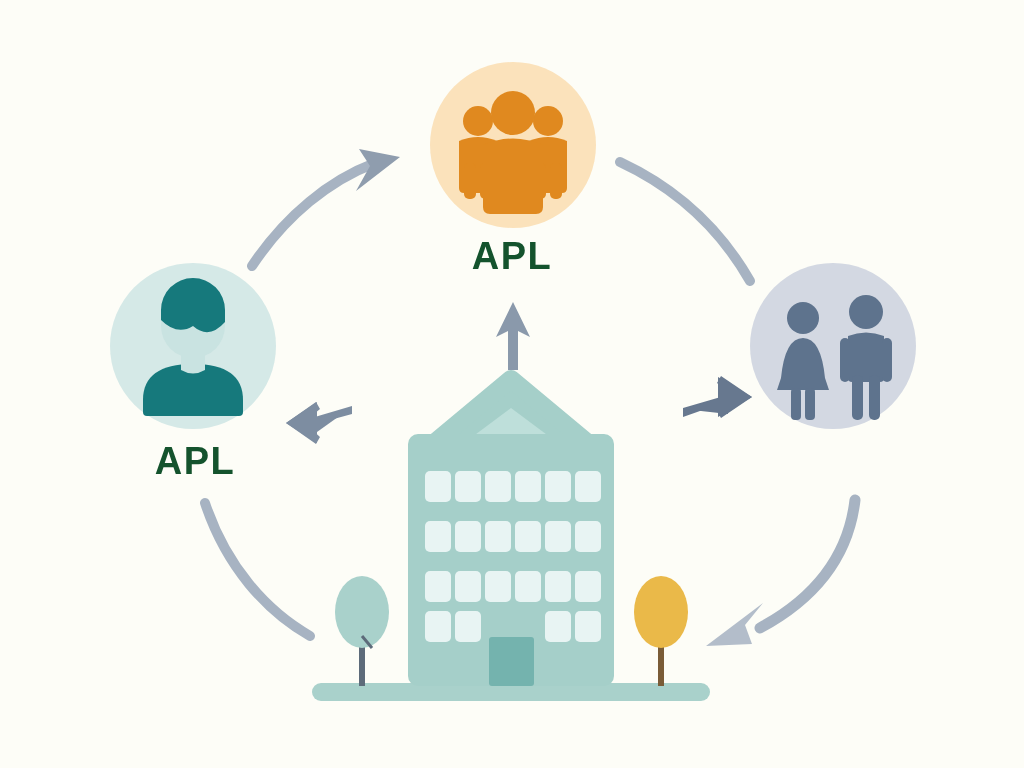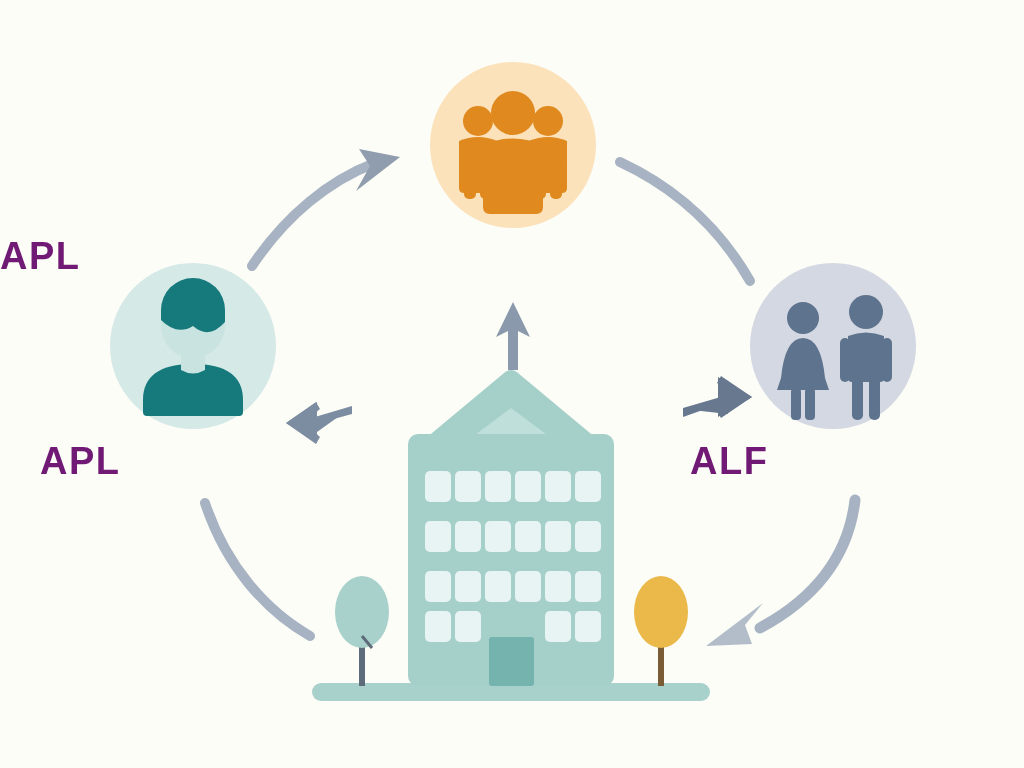--- a/index.html
+++ b/index.html
@@ -21,26 +21,26 @@
   }
   #diagram-svg {
     position: absolute;
     inset: 0;
     width: 1024px;
     height: 768px;
     display: block;
   }
   .node-label {
     position: absolute;
-    text-align: left;
+    text-align: center;
     font-family: "Liberation Sans", sans-serif;
     font-weight: bold;
     font-size: 38px;
     letter-spacing: 1.5px;
-    color: #701a75;
+    color: #14532d;
     white-space: nowrap;
     user-select: none;
   }
   #label-top    { left: 0;   top: 235px; width: 1024px; }
   #label-left   { left: 40px;  top: 440px; width: 310px; }
   #label-right  { left: 690px; top: 440px; width: 310px; }
 </style>
 </head>
 <body>
 
@@ -177,15 +177,14 @@
         <rect x="575" y="611" width="26" height="31" rx="5"></rect>
       </g>
 
       <rect x="489" y="637" width="45" height="49" rx="3" fill="#74b3ae"></rect>
     </g>
 
   </svg>
 
   <div class="node-label" id="label-top">APL</div>
   <div class="node-label" id="label-left">APL</div>
-  <div class="node-label" id="label-right">ALF</div>
 
 </div>
 
 </body></html>

